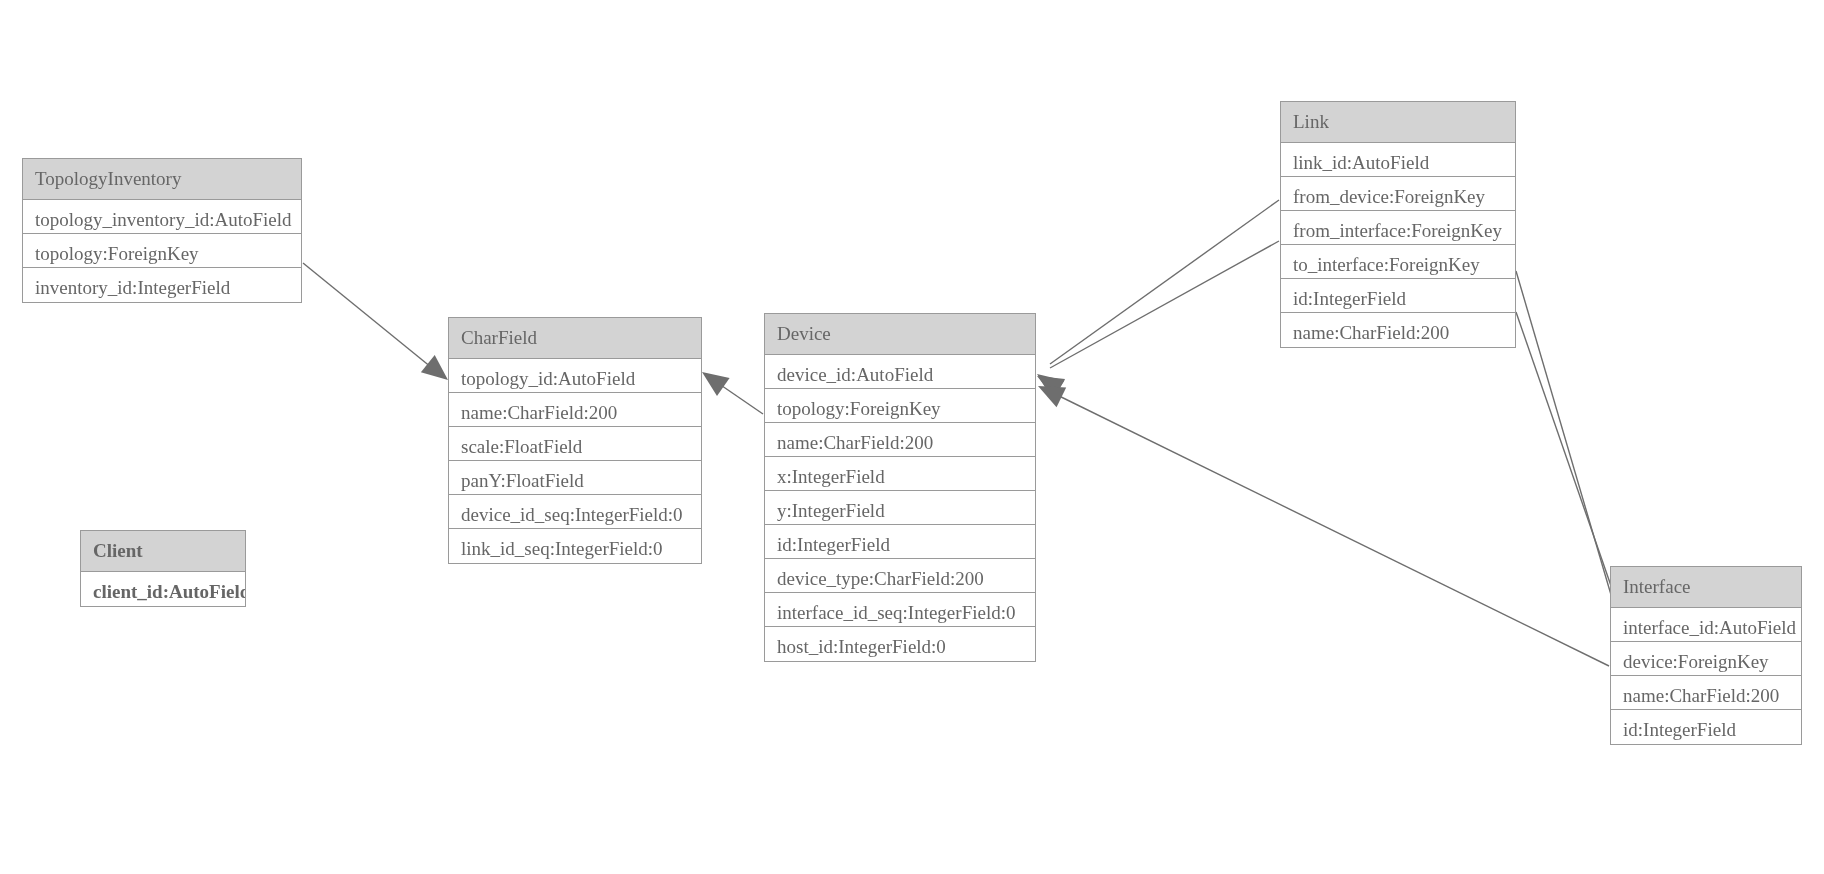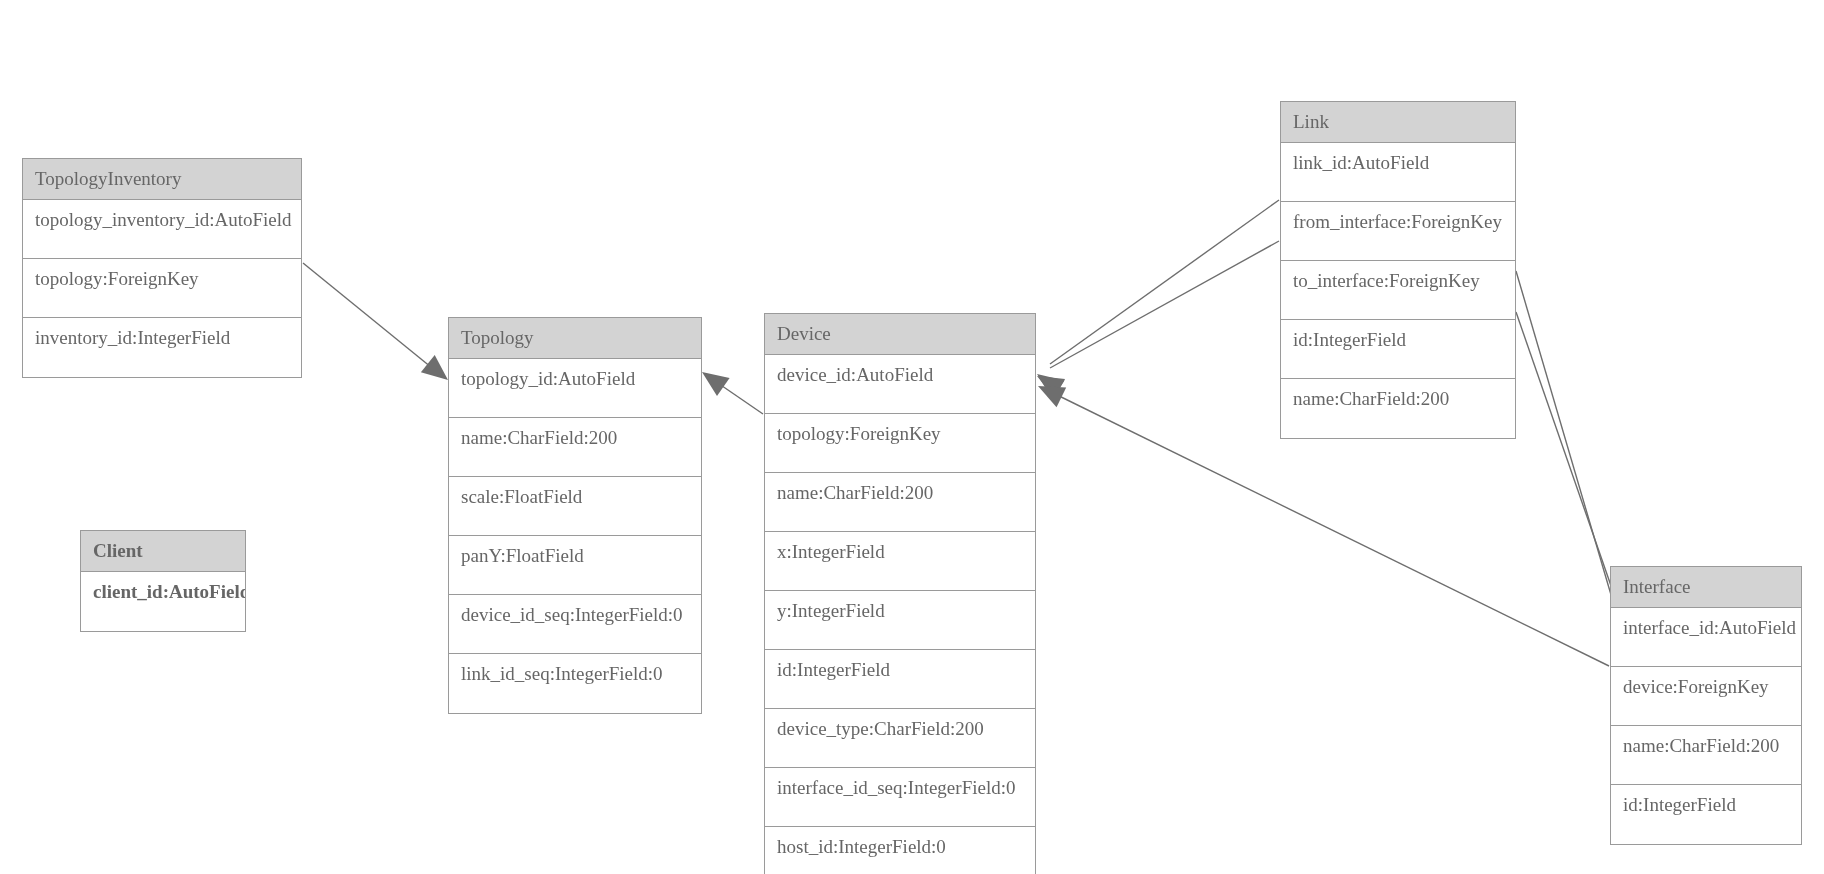--- a/index.html
+++ b/index.html
@@ -40,21 +40,21 @@
     height: 41px;
     padding: 0 0 0 12px;
     white-space: nowrap;
     overflow: hidden;
   }
   .entity-rows {
     display: block;
   }
   .entity-row {
     box-sizing: border-box;
-    height: 59px;
+    height: 34px;
     line-height: 40px;
     border-bottom: 1px solid #9a9a9a;
     color: #666666;
     font-size: 19px;
     padding: 0 0 8px 12px;
     white-space: nowrap;
     overflow: hidden;
     background: #ffffff;
   }
   .entity-row:last-child {
@@ -100,21 +100,21 @@
   <div id="entity-layer">
       <div class="entity" style="left: 22px; top: 158px; width: 280px;">
         <div class="entity-header">TopologyInventory</div>
         <div class="entity-rows">
           <div class="entity-row">topology_inventory_id:AutoField</div>
           <div class="entity-row">topology:ForeignKey</div>
           <div class="entity-row">inventory_id:IntegerField</div>
         </div>
       </div>
       <div class="entity" style="left: 448px; top: 317px; width: 254px;">
-        <div class="entity-header">Topology</div>
+        <div class="entity-header">CharField</div>
         <div class="entity-rows">
           <div class="entity-row">topology_id:AutoField</div>
           <div class="entity-row">name:CharField:200</div>
           <div class="entity-row">scale:FloatField</div>
           <div class="entity-row">panY:FloatField</div>
           <div class="entity-row">device_id_seq:IntegerField:0</div>
           <div class="entity-row">link_id_seq:IntegerField:0</div>
         </div>
       </div>
       <div class="entity" style="left: 80px; top: 530px; width: 166px; font-weight: bold;">
@@ -134,20 +134,21 @@
           <div class="entity-row">id:IntegerField</div>
           <div class="entity-row">device_type:CharField:200</div>
           <div class="entity-row">interface_id_seq:IntegerField:0</div>
           <div class="entity-row">host_id:IntegerField:0</div>
         </div>
       </div>
       <div class="entity" style="left: 1280px; top: 101px; width: 236px;">
         <div class="entity-header">Link</div>
         <div class="entity-rows">
           <div class="entity-row">link_id:AutoField</div>
+          <div class="entity-row">from_device:ForeignKey</div>
           <div class="entity-row">from_interface:ForeignKey</div>
           <div class="entity-row">to_interface:ForeignKey</div>
           <div class="entity-row">id:IntegerField</div>
           <div class="entity-row">name:CharField:200</div>
         </div>
       </div>
       <div class="entity" style="left: 1610px; top: 566px; width: 192px;">
         <div class="entity-header">Interface</div>
         <div class="entity-rows">
           <div class="entity-row">interface_id:AutoField</div>

